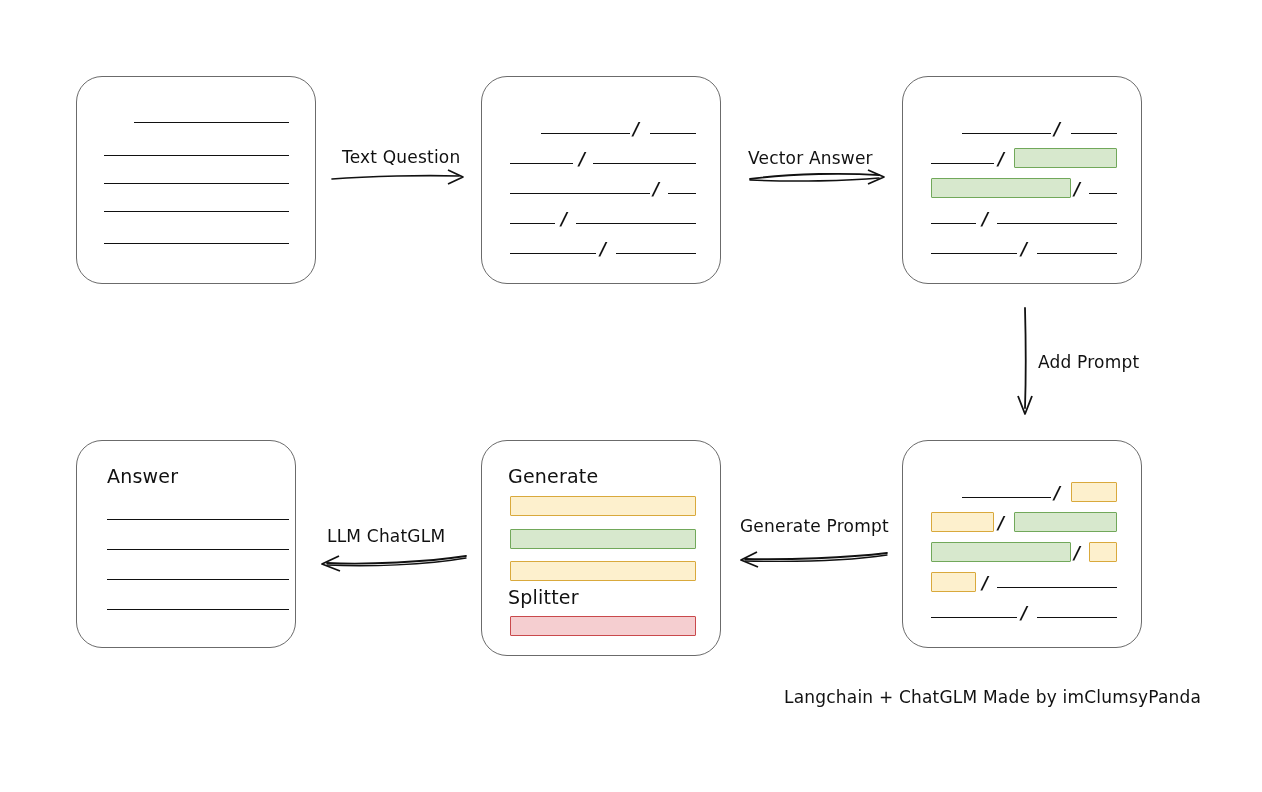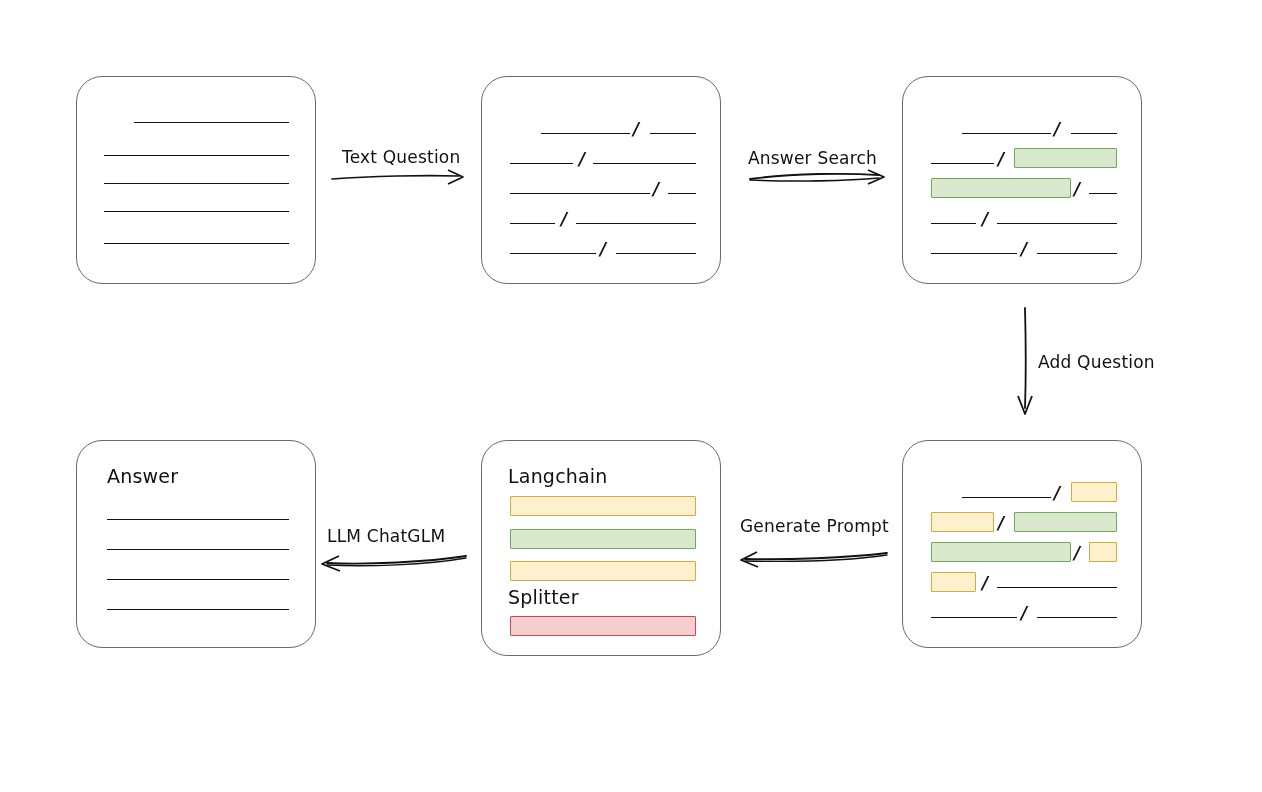--- a/index.html
+++ b/index.html
@@ -143,21 +143,21 @@
       <div class="rule" style="left:94px; width:120px;"></div>
     </div>
 
     <div class="seg-row" style="top:160px;">
       <div class="rule" style="left:28px; width:86px;"></div>
       <div class="slash" style="left:118px;">/</div>
       <div class="rule" style="left:134px; width:80px;"></div>
     </div>
   </div>
 
-  <div class="edge-label" style="left:748px; top:148px;">Answer Search</div>
+  <div class="edge-label" style="left:748px; top:148px;">Vector Answer</div>
   <svg class="arrow" style="left:748px; top:168px;" width="142" height="22" viewBox="0 0 142 22">
     <path d="M2,11 C45,5 100,5 131,7" stroke="#111111" stroke-width="1.8" fill="none" stroke-linecap="round"></path>
     <path d="M2,12 C45,14 100,13 131,10" stroke="#111111" stroke-width="1.6" fill="none" stroke-linecap="round"></path>
     <path d="M120,2 L136,9 L120,16" stroke="#111111" stroke-width="1.8" fill="none" stroke-linejoin="round"></path>
   </svg>
 
   <div class="node" style="left:902px; top:76px; width:240px; height:208px;">
 
     <div class="seg-row" style="top:40px;">
       <div class="rule" style="left:59px; width:89px;"></div>
@@ -187,21 +187,21 @@
       <div class="rule" style="left:28px; width:86px;"></div>
       <div class="slash" style="left:118px;">/</div>
       <div class="rule" style="left:134px; width:80px;"></div>
     </div>
   </div>
 
   <svg class="arrow" style="left:1014px; top:306px;" width="24" height="112" viewBox="0 0 24 112">
     <path d="M11,2 C12,40 12,72 11,102" stroke="#111111" stroke-width="1.8" fill="none" stroke-linecap="round"></path>
     <path d="M4,90 L11,108 L18,90" stroke="#111111" stroke-width="1.8" fill="none" stroke-linejoin="round"></path>
   </svg>
-  <div class="edge-label" style="left:1038px; top:352px;">Add Question</div>
+  <div class="edge-label" style="left:1038px; top:352px;">Add Prompt</div>
 
   <div class="node" style="left:902px; top:440px; width:240px; height:208px;">
 
     <div class="seg-row" style="top:40px;">
       <div class="rule" style="left:59px; width:89px;"></div>
       <div class="slash" style="left:151px;">/</div>
       <div class="chip yellow" style="left:168px; width:46px;"></div>
     </div>
 
     <div class="seg-row" style="top:70px;">
@@ -230,37 +230,38 @@
   </div>
 
   <div class="edge-label" style="left:740px; top:516px;">Generate Prompt</div>
   <svg class="arrow" style="left:737px; top:546px;" width="152" height="22" viewBox="0 0 152 22">
     <path d="M150,7 C110,12 50,14 8,13" stroke="#111111" stroke-width="1.8" fill="none" stroke-linecap="round"></path>
     <path d="M150,9 C110,15 50,16 8,15" stroke="#111111" stroke-width="1.3" fill="none" stroke-linecap="round"></path>
     <path d="M20,6 L4,14 L21,21" stroke="#111111" stroke-width="1.8" fill="none" stroke-linejoin="round"></path>
   </svg>
 
   <div class="node" style="left:481px; top:440px; width:240px; height:216px;">
-    <div class="node-label" style="left:26px; top:24px;">Langchain</div>
+    <div class="node-label" style="left:26px; top:24px;">Generate</div>
     <div class="bar yellow" style="left:28px; top:55px; width:186px;"></div>
     <div class="bar green" style="left:28px; top:88px; width:186px;"></div>
     <div class="bar yellow" style="left:28px; top:120px; width:186px;"></div>
     <div class="node-label" style="left:26px; top:145px;">Splitter</div>
     <div class="bar red" style="left:28px; top:175px; width:186px;"></div>
   </div>
 
   <div class="edge-label" style="left:327px; top:526px;">LLM ChatGLM</div>
   <svg class="arrow" style="left:318px; top:548px;" width="150" height="24" viewBox="0 0 150 24">
     <path d="M148,8 C108,14 50,17 9,15" stroke="#111111" stroke-width="1.8" fill="none" stroke-linecap="round"></path>
     <path d="M148,10 C108,17 50,19 9,17" stroke="#111111" stroke-width="1.3" fill="none" stroke-linecap="round"></path>
     <path d="M21,8 L4,16 L22,23" stroke="#111111" stroke-width="1.8" fill="none" stroke-linejoin="round"></path>
   </svg>
 
-  <div class="node" style="left:76px; top:440px; width:240px; height:208px;padding-left:48px;">
+  <div class="node" style="left:76px; top:440px; width:220px; height:208px;padding-left:48px;">
     <div class="node-label" style="left:30px; top:24px;">Answer</div>
     <div class="plain-line" style="left:30px; top:78px;  width:182px;"></div>
     <div class="plain-line" style="left:30px; top:108px; width:182px;"></div>
     <div class="plain-line" style="left:30px; top:138px; width:182px;"></div>
     <div class="plain-line" style="left:30px; top:168px; width:182px;"></div>
   </div>
 
+  <div class="footer" style="left:784px; top:687px;">Langchain + ChatGLM Made by imClumsyPanda</div>
 
 </div>
 
 </body></html>

